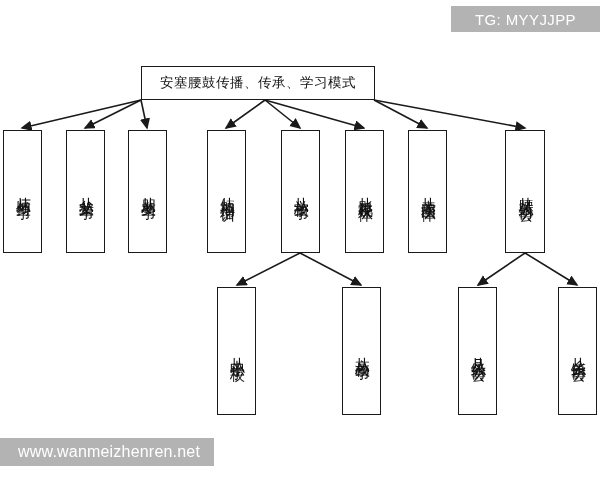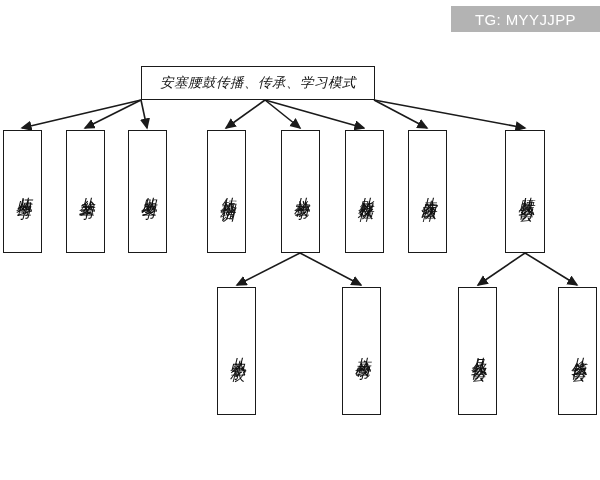--- a/index.html
+++ b/index.html
@@ -28,21 +28,20 @@
   }
   .node {
     position: absolute;
     box-sizing: border-box;
     border: 1px solid #1a1a1a;
     background: #ffffff;
     display: flex;
     align-items: center;
     justify-content: center;
     color: #101010;
-    font-style: italic;
   }
   .node-label {
     display: block;
     text-align: center;
     line-height: 1.12;
     letter-spacing: 0.5px;
     color: #101010;
   }
   
   .node.root {
@@ -156,14 +155,17 @@
       </div>
       <div class="node vert" style="left: 558px; top: 287px; width: 39px; height: 128px;">
         <span class="node-label">从乡镇协会</span>
       </div>
     </div>
 
   <div class="watermark" id="watermark-top">
     <span>TG: MYYJJPP</span>
   </div>
 
+  <div class="watermark" id="watermark-bottom">
+    <span>www.wanmeizhenren.net</span>
+  </div>
 
 </div>
 
 </body></html>

